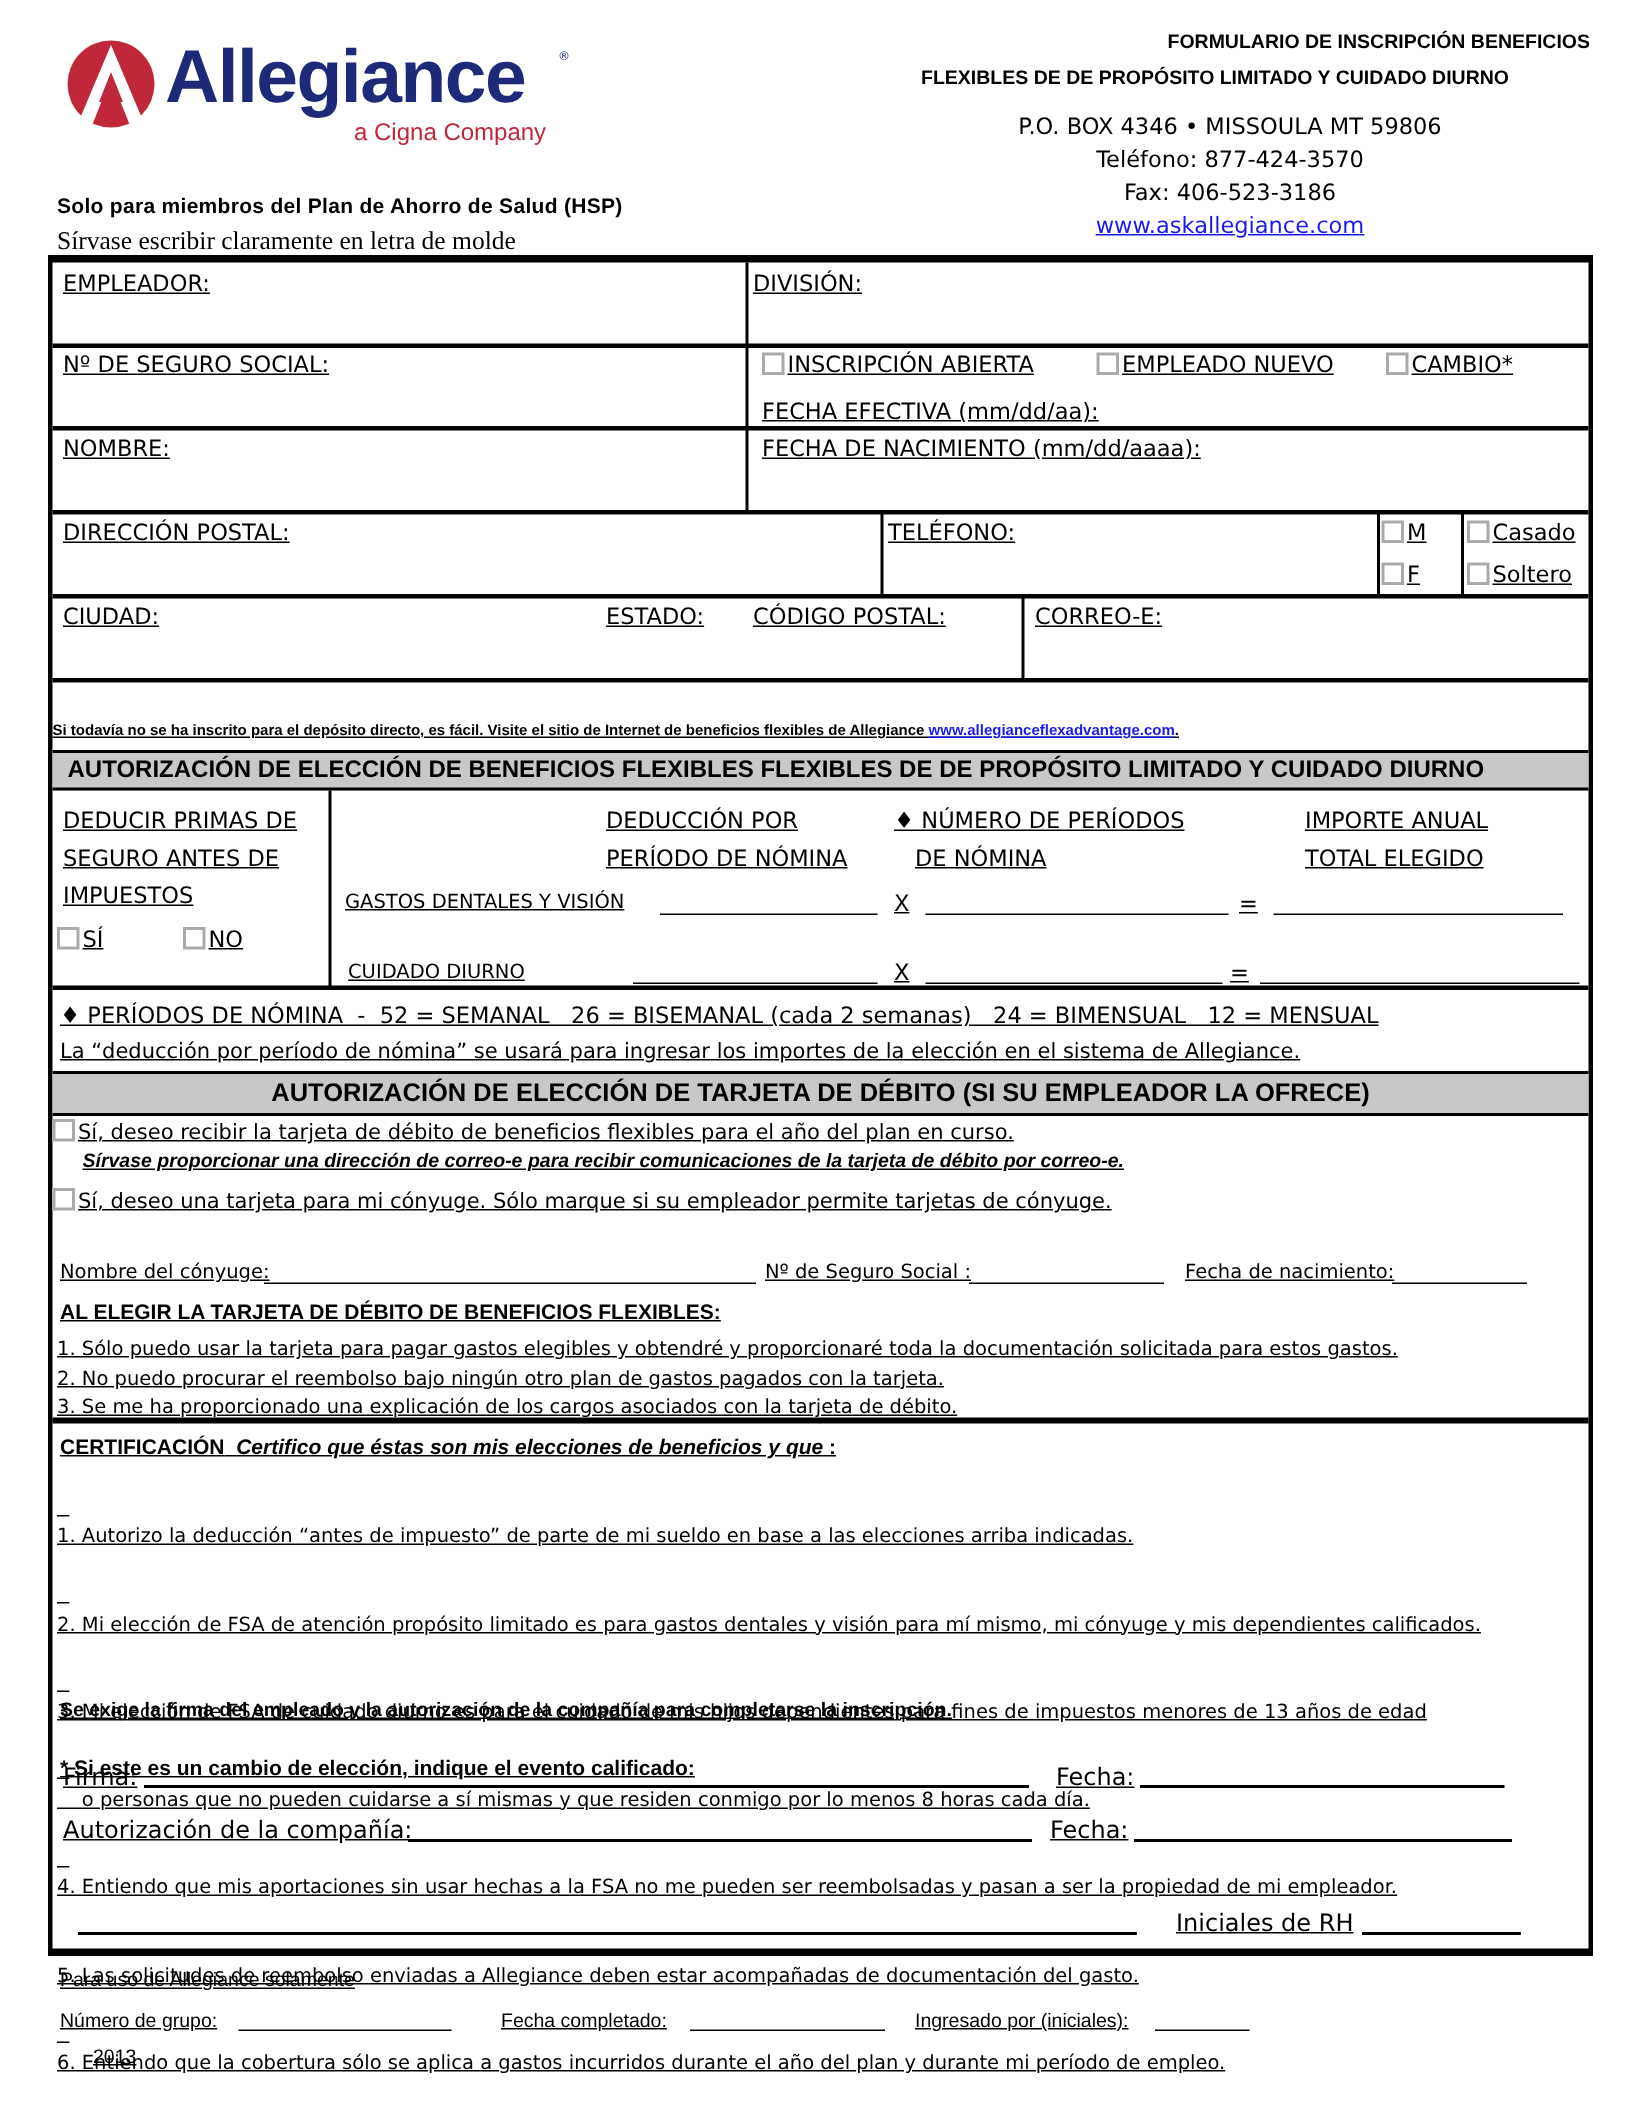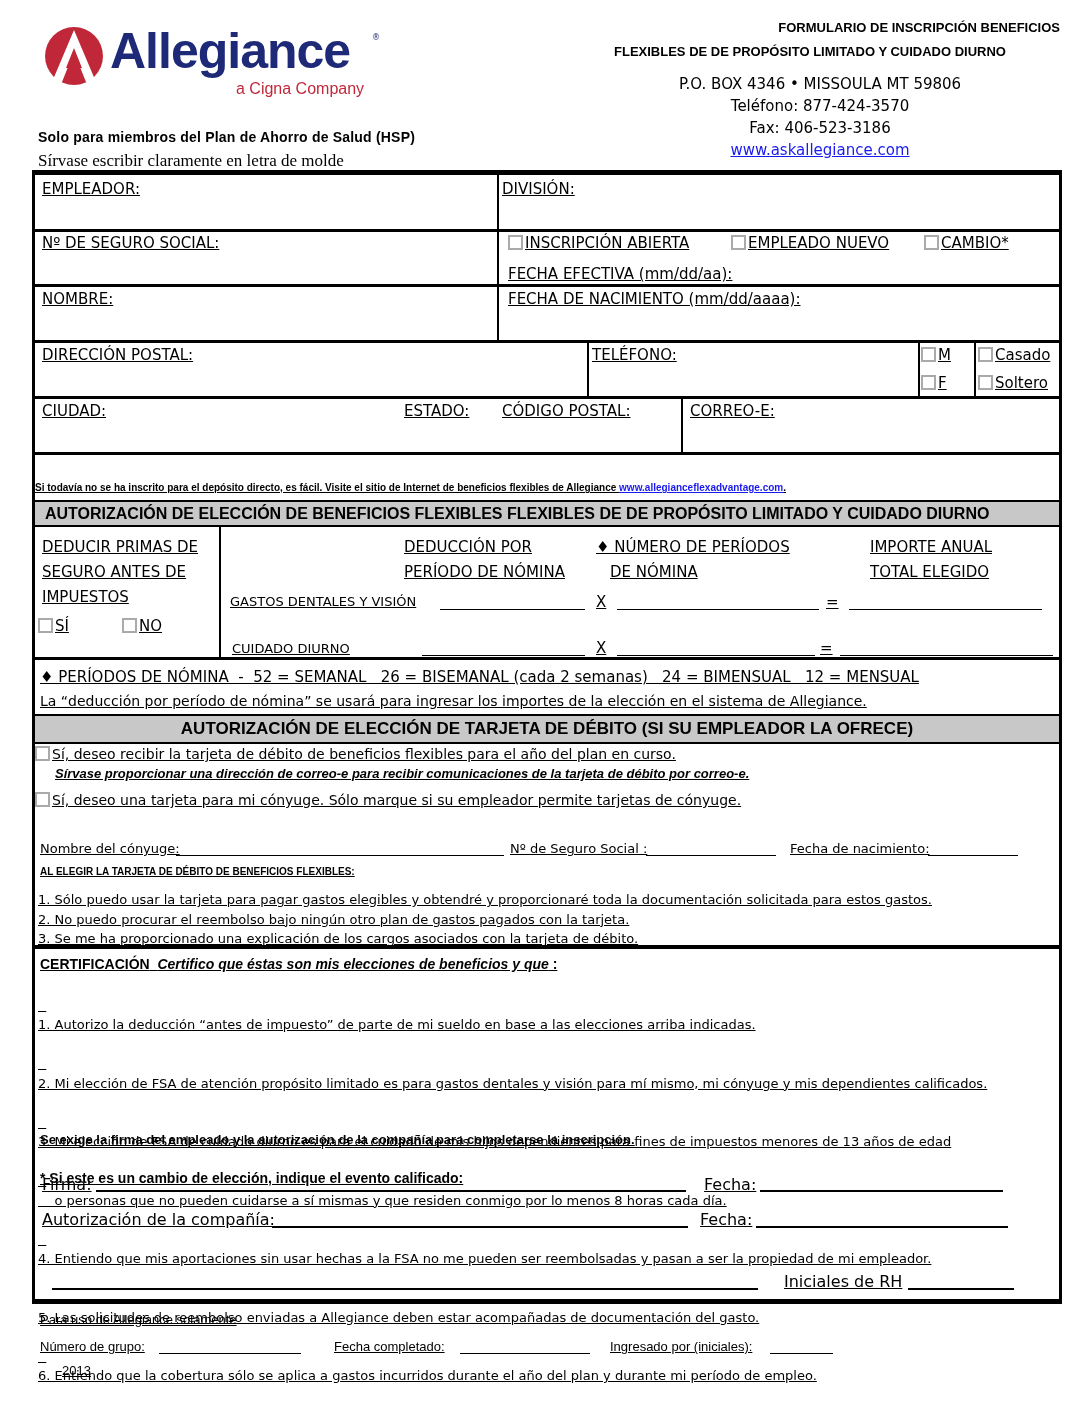--- a/index.html
+++ b/index.html
@@ -127,21 +127,21 @@
 <div class="cell bold-sans" style="left:55px;top:766px;font-size:13px;font-style:italic">Sírvase proporcionar una dirección de correo-e para recibir comunicaciones de la tarjeta de débito por correo-e.</div>
 <div class="cell" style="left:35px;top:792px;font-size:14px"><span class="cb"></span><span>Sí, deseo una tarjeta para mi cónyuge. Sólo marque si su empleador permite tarjetas de cónyuge.</span></div>
 
 <div class="cell" style="left:40px;top:841px;font-size:13px">Nombre del cónyuge:</div>
 <div class="abs" style="left:176px;top:855px;width:328px;border-bottom:1.5px solid #000"></div>
 <div class="cell" style="left:510px;top:841px;font-size:13px">Nº de Seguro Social :</div>
 <div class="abs" style="left:646px;top:855px;width:130px;border-bottom:1.5px solid #000"></div>
 <div class="cell" style="left:790px;top:841px;font-size:13px">Fecha de nacimiento:</div>
 <div class="abs" style="left:928px;top:855px;width:90px;border-bottom:1.5px solid #000"></div>
 
-<div class="cell bold-sans" style="left:40px;top:866px;font-size:10px">AL ELEGIR LA TARJETA DE DÉBITO DE BENEFICIOS FLEXIBLES:</div>
+<div class="cell bold-sans" style="left:40px;top:866px;font-size:14px">AL ELEGIR LA TARJETA DE DÉBITO DE BENEFICIOS FLEXIBLES:</div>
 <div class="cell" style="left:38px;top:890px;font-size:13px;line-height:19.5px">
   <div>1. Sólo puedo usar la tarjeta para pagar gastos elegibles y obtendré y proporcionaré toda la documentación solicitada para estos gastos.</div>
   <div>2. No puedo procurar el reembolso bajo ningún otro plan de gastos pagados con la tarjeta.</div>
   <div>3. Se me ha proporcionado una explicación de los cargos asociados con la tarjeta de débito.</div>
 </div>
 <div class="hline" style="left:35px;top:945px;width:1024px;height:4px"></div>
 
 <div class="cell bold-sans" style="left:40px;top:956px;font-size:14px"><span>CERTIFICACIÓN</span>&nbsp;&nbsp;<i>Certifico que éstas son mis elecciones de beneficios y que</i><span> :</span></div>
 <div class="cell" style="left:38px;top:976px;font-size:13px;line-height:19.5px;white-space:pre">
   <div>1. Autorizo la deducción “antes de impuesto” de parte de mi sueldo en base a las elecciones arriba indicadas.</div>

